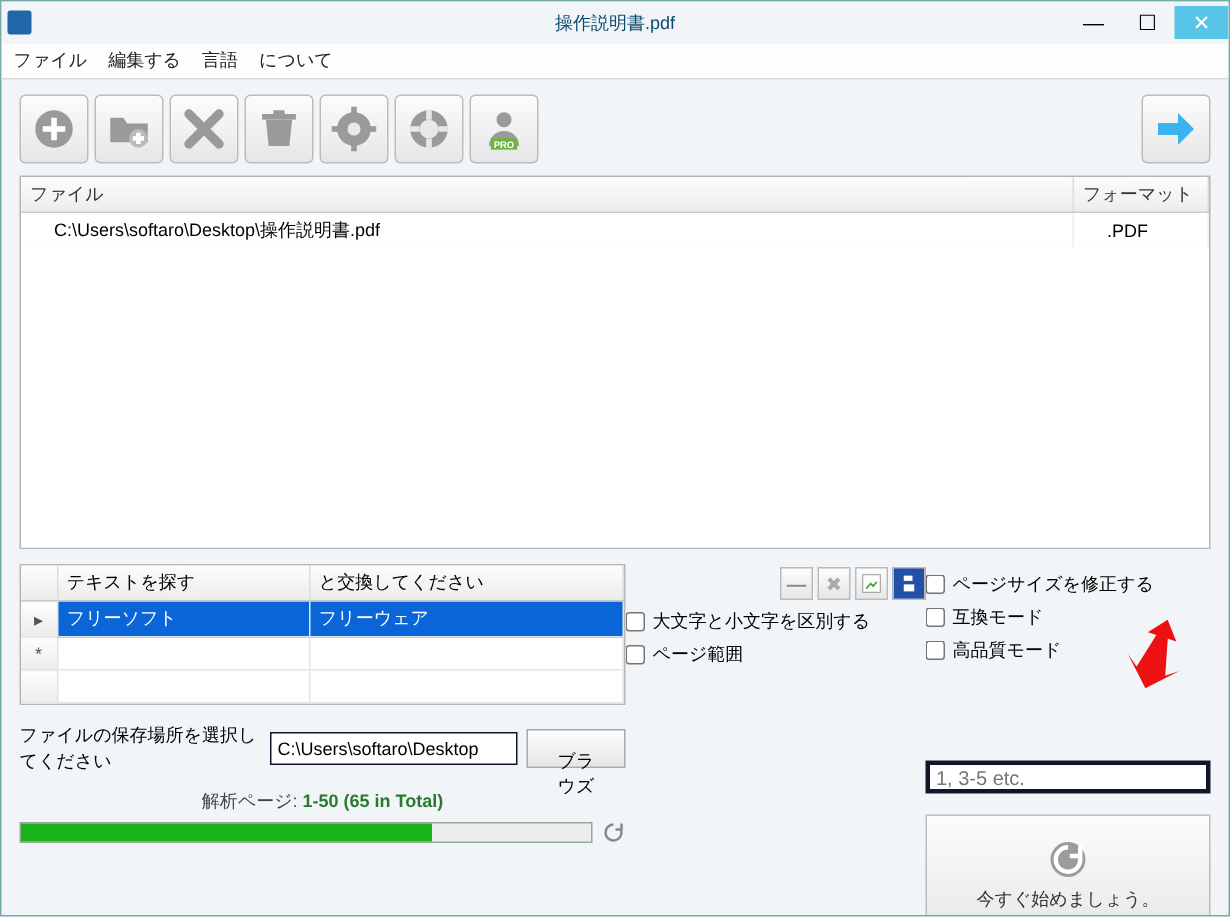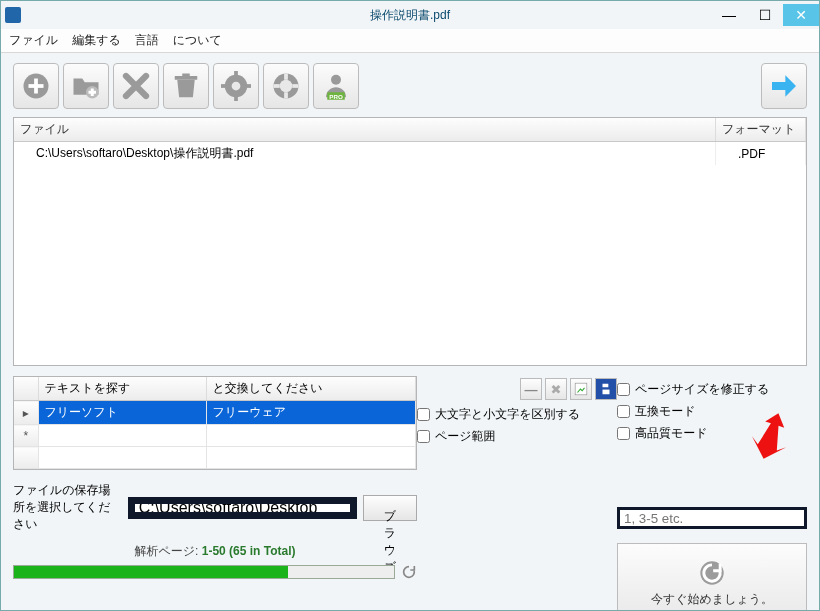--- a/index.html
+++ b/index.html
@@ -24,21 +24,21 @@
   .file-body { height: 200px; background: #fff; }
   .bottom { display: flex; margin: 10px 12px 0; }
   .left-col { flex: 1; }
   .replace-tbl { border: 1px solid #b5b5b5; background: #fff; }
   .replace-tbl table { width: 100%; border-collapse: collapse; }
   .replace-tbl th { background: linear-gradient(#fdfdfd,#ececec); border-bottom:1px solid #c8c8c8; border-right:1px solid #dcdcdc; font-weight:normal; text-align:left; padding:3px 6px; height:22px;}
   .replace-tbl td { border-right:1px solid #e4e4e4; border-bottom:1px solid #e4e4e4; padding:3px 6px; height:22px;}
   .rowhdr { width:20px; background:linear-gradient(#fdfdfd,#ececec); text-align:center; color:#555;}
   .sel { background:#0a66d8; color:#fff; }
   .save-row { display:flex; align-items:center; gap:6px; margin-top:12px;}
-  .save-row input[type=text] { flex:1; border:7px solid #0f172a; padding:3px 4px; font-size:16px; height:22px;}
+  .save-row input[type=text] { flex:1; border:1px solid #0f172a; padding:3px 4px; font-size:12px; height:22px;}
   .browse-btn { height:22px; padding:12px 14px; border:1px solid #aaa; background:linear-gradient(#fdfdfd,#e6e6e6); font-size:12px;}
   .analysis { margin-top:10px; text-align:center; color:#333;}
   .analysis .lbl { color:#444;}
   .analysis .val { color:#2a7a2e; font-weight:bold;}
   .prog-wrap { display:flex; align-items:center; gap:6px; margin-top:4px;}
   .progress { flex:1; height:14px; border:1px solid #9a9; background:#eee; position:relative;}
   .progress .fill { height:100%; background:#1ab31a; width:72%;}
   .mid-col { width:200px; padding-top:2px;}
   .mini-tb { display:flex; gap:3px; margin-bottom:6px; justify-content:flex-end;}
   .mini-btn { width:22px; height:22px; border:1px solid #bbb; background:linear-gradient(#fdfdfd,#e6e6e6); display:flex;align-items:center;justify-content:center; font-size:13px;}

